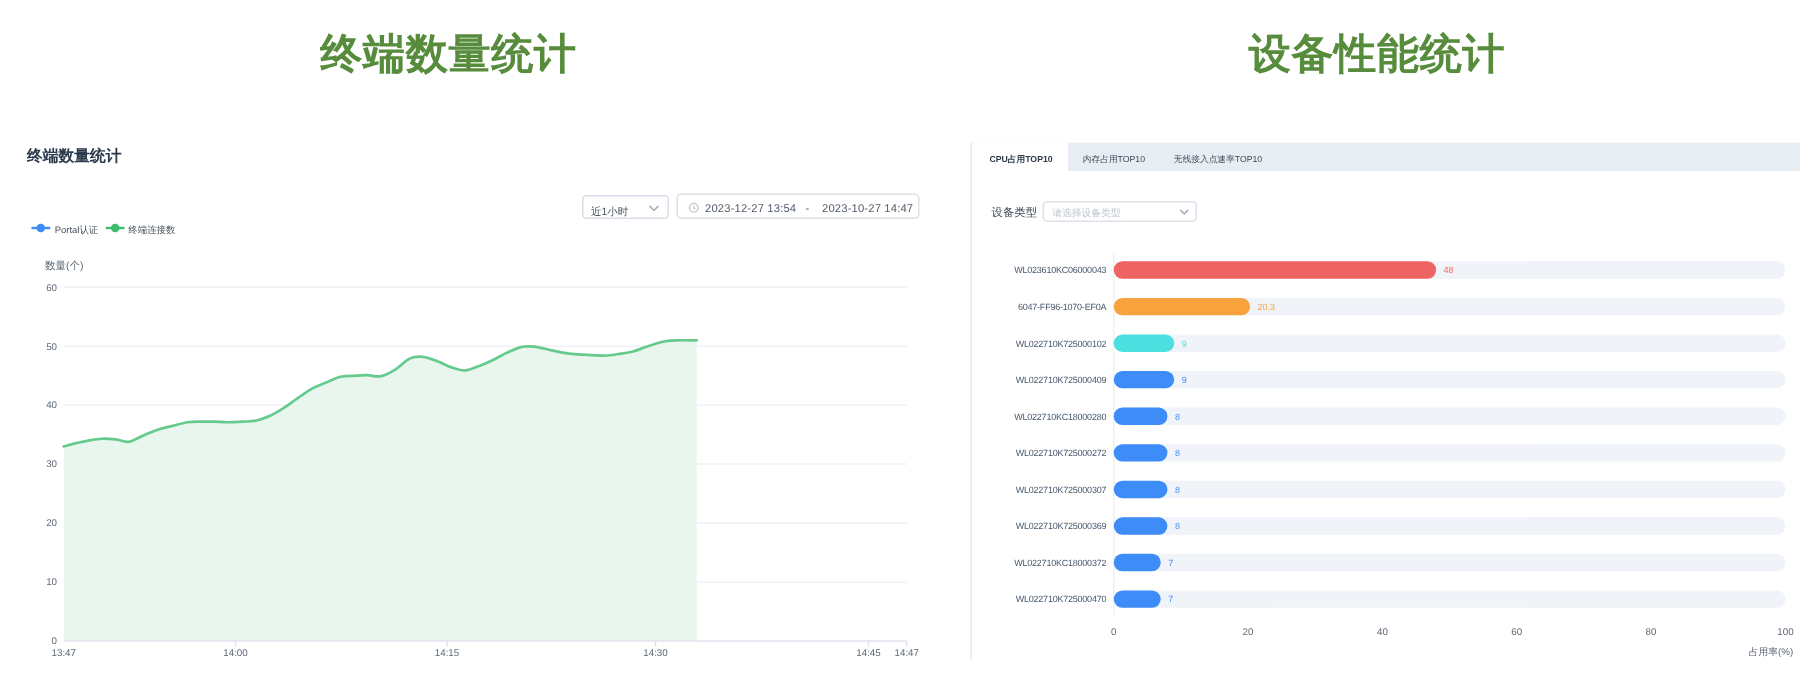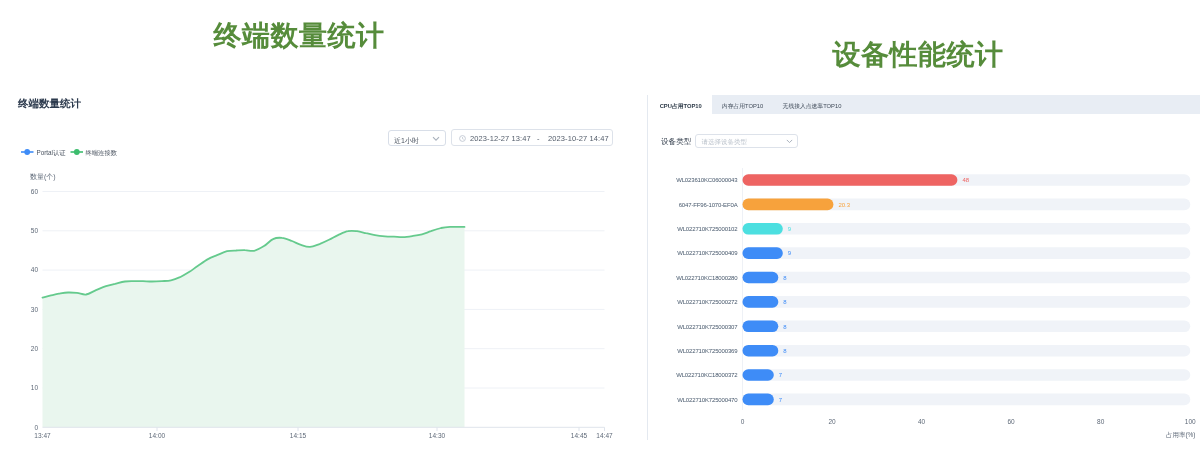--- a/index.html
+++ b/index.html
@@ -5,37 +5,37 @@
   * { margin:0; padding:0; box-sizing:border-box; }
   html,body { width:1200px; height:456px; background:#fff; font-family:"Liberation Sans",sans-serif; overflow:hidden; }
   .abs { position:absolute; }
   .hdr { position:absolute; top:17px; font-size:28px; font-weight:bold; color:#568c3b; letter-spacing:0.5px; white-space:nowrap; }
 </style>
 </head>
 <body>
 <div class="abs" style="left:12px;top:0;width:1156px;height:456px;">
 
   <div class="hdr" style="left:287px; transform:translateX(-50%);">终端数量统计</div>
-  <div class="hdr" style="left:906px; transform:translateX(-50%);margin-top:19px;">设备性能统计</div>
+  <div class="hdr" style="left:906px; transform:translateX(-50%);">设备性能统计</div>
 
   <div class="abs" style="left:6px;top:97px;font-size:10.5px;font-weight:bold;color:#2c3a4d;">终端数量统计</div>
 
   <div class="abs" style="left:376px;top:130px;width:58px;height:16px;border:1px solid #d8dee8;border-radius:3px;background:#fff;">
     <span class="abs" style="left:5px;top:4.5px;font-size:7px;color:#49525f;">近1小时</span>
     <svg class="abs" style="left:43px;top:5px;" width="8" height="6" viewBox="0 0 8 6">
         <path d="M1 1.2 L4 4.2 L7 1.2" fill="none" stroke="#aab2bd" stroke-width="1.1"></path>
       </svg>
   </div>
 
   <div class="abs" style="left:439px;top:129px;width:162px;height:17px;border:1px solid #dde2ea;border-radius:3px;background:#fff;">
     <svg class="abs" style="left:7px;top:4.5px;" width="7" height="7" viewBox="0 0 7 7">
         <circle cx="3.5" cy="3.5" r="2.9" fill="none" stroke="#bfc6d1" stroke-width="0.9"></circle>
         <path d="M3.5 2 L3.5 3.7 L4.7 4.3" fill="none" stroke="#bfc6d1" stroke-width="0.8"></path>
       </svg>
-    <span class="abs" style="left:18px;top:4px;font-size:7.5px;color:#525c6a;letter-spacing:0.1px;">2023-12-27 13:47</span>
+    <span class="abs" style="left:18px;top:4px;font-size:7.5px;color:#525c6a;letter-spacing:0.1px;">2023-12-27 13:54</span>
     <span class="abs" style="left:85px;top:4px;font-size:7.5px;color:#525c6a;">-</span>
     <span class="abs" style="left:96px;top:4px;font-size:7.5px;color:#525c6a;letter-spacing:0.1px;">2023-10-27 14:47</span>
   </div>
 
   <svg class="abs" style="left:0px;top:146px;" width="120" height="12" viewBox="0 0 120 12">
     <line x1="9" y1="6" x2="21.5" y2="6" stroke="#3e8cf7" stroke-width="1.6"></line>
     <circle cx="15.2" cy="6" r="2.9" fill="#3e8cf7"></circle>
     <line x1="58.5" y1="6" x2="71" y2="6" stroke="#3dbd6e" stroke-width="1.6"></line>
     <circle cx="64.8" cy="6" r="2.9" fill="#3dbd6e"></circle>
   </svg>

